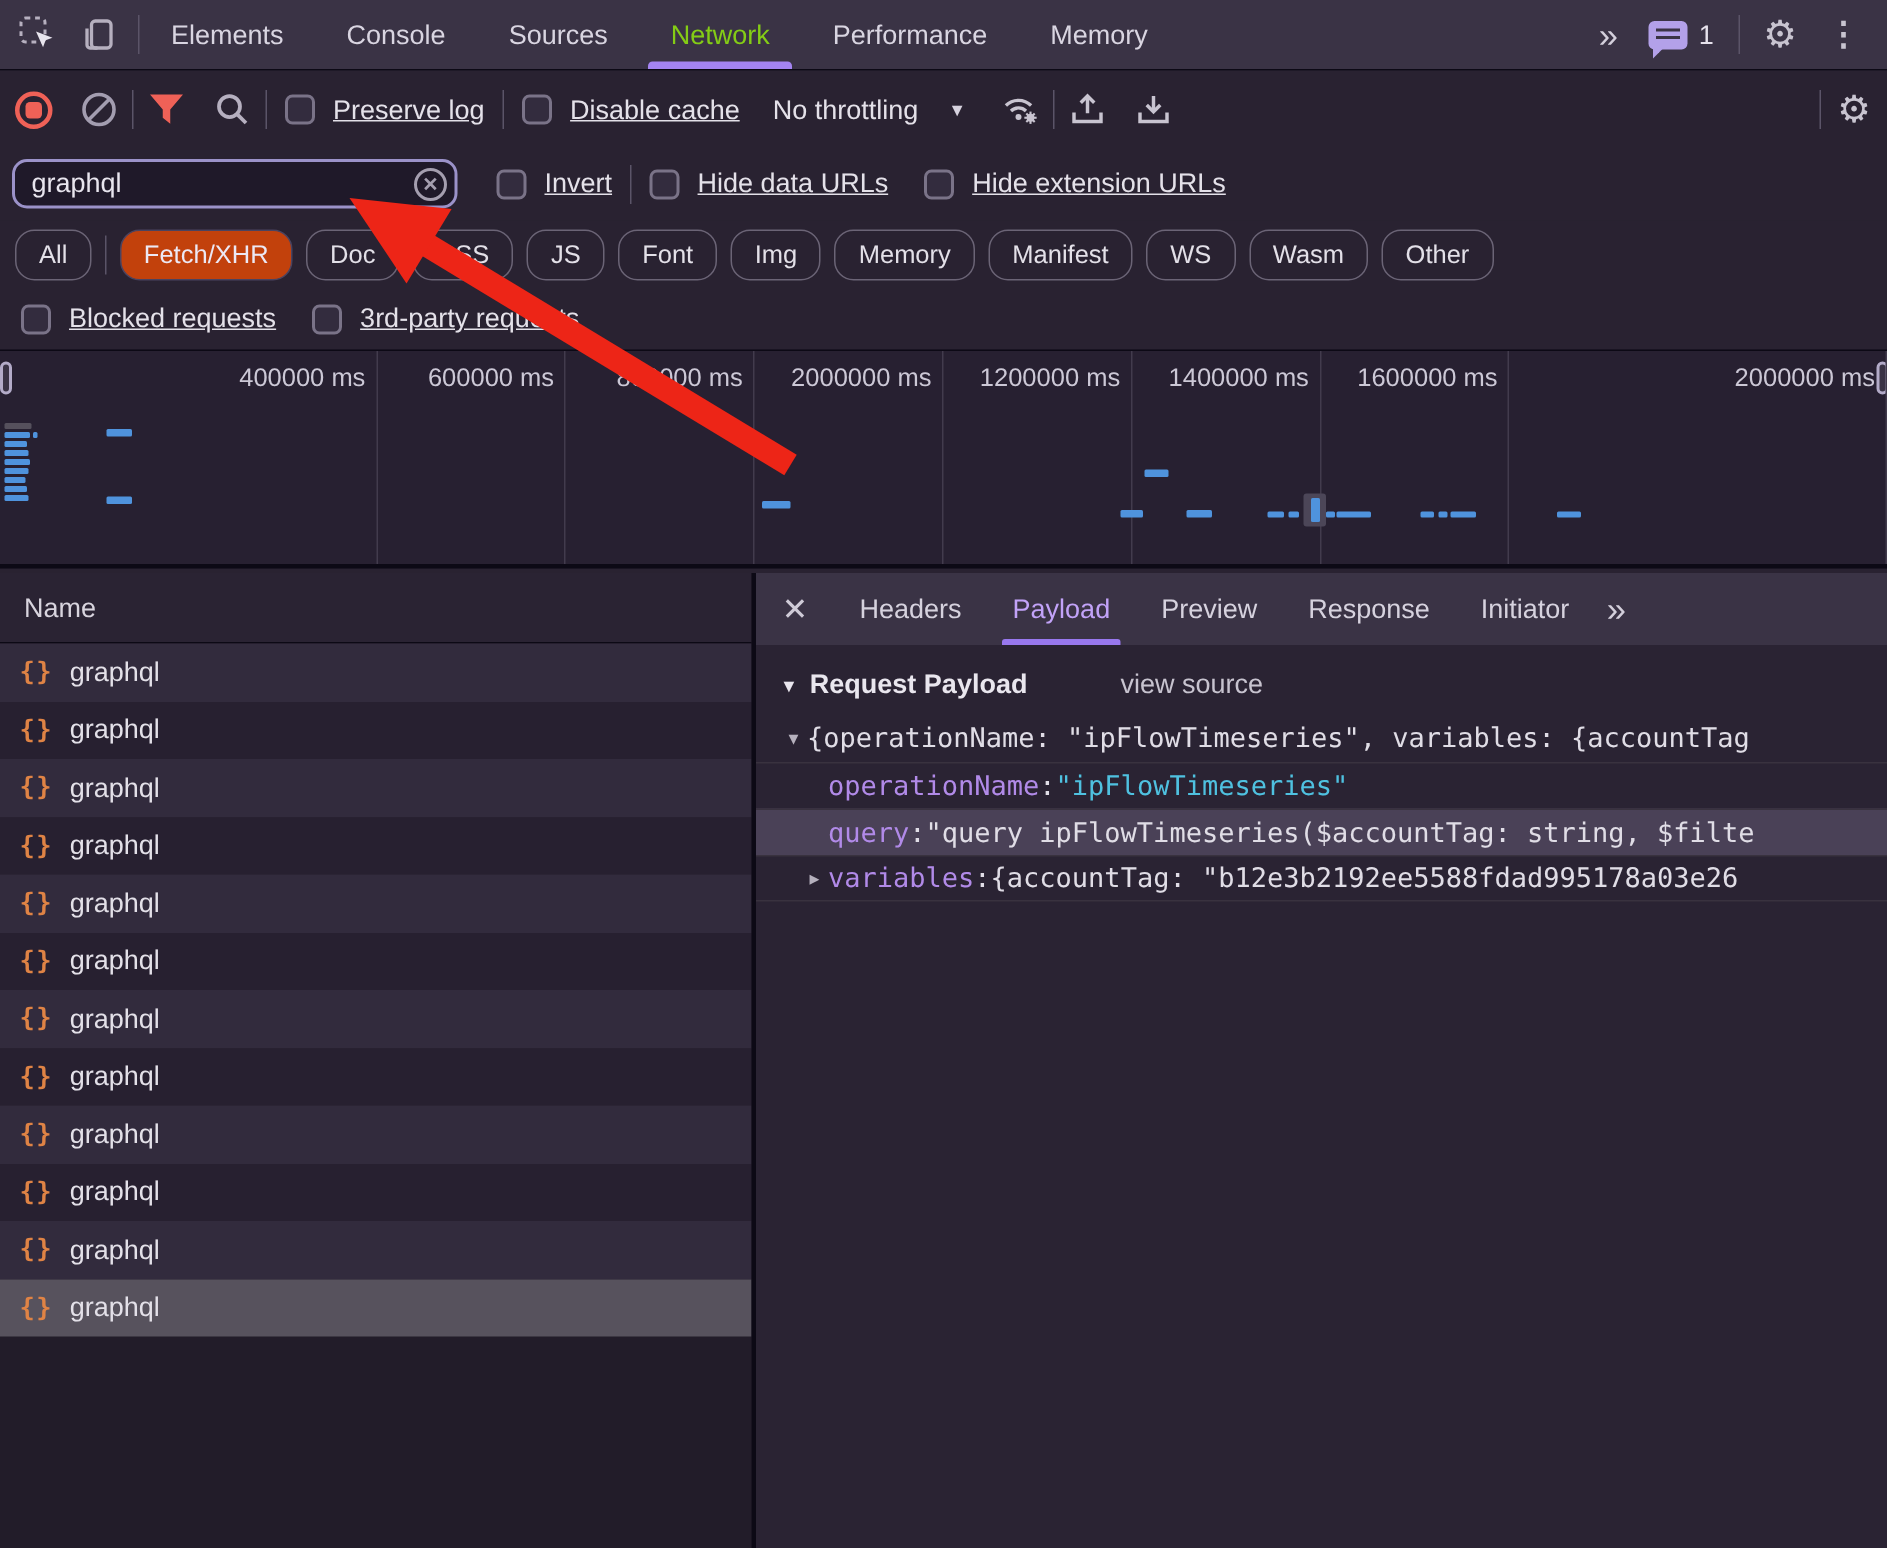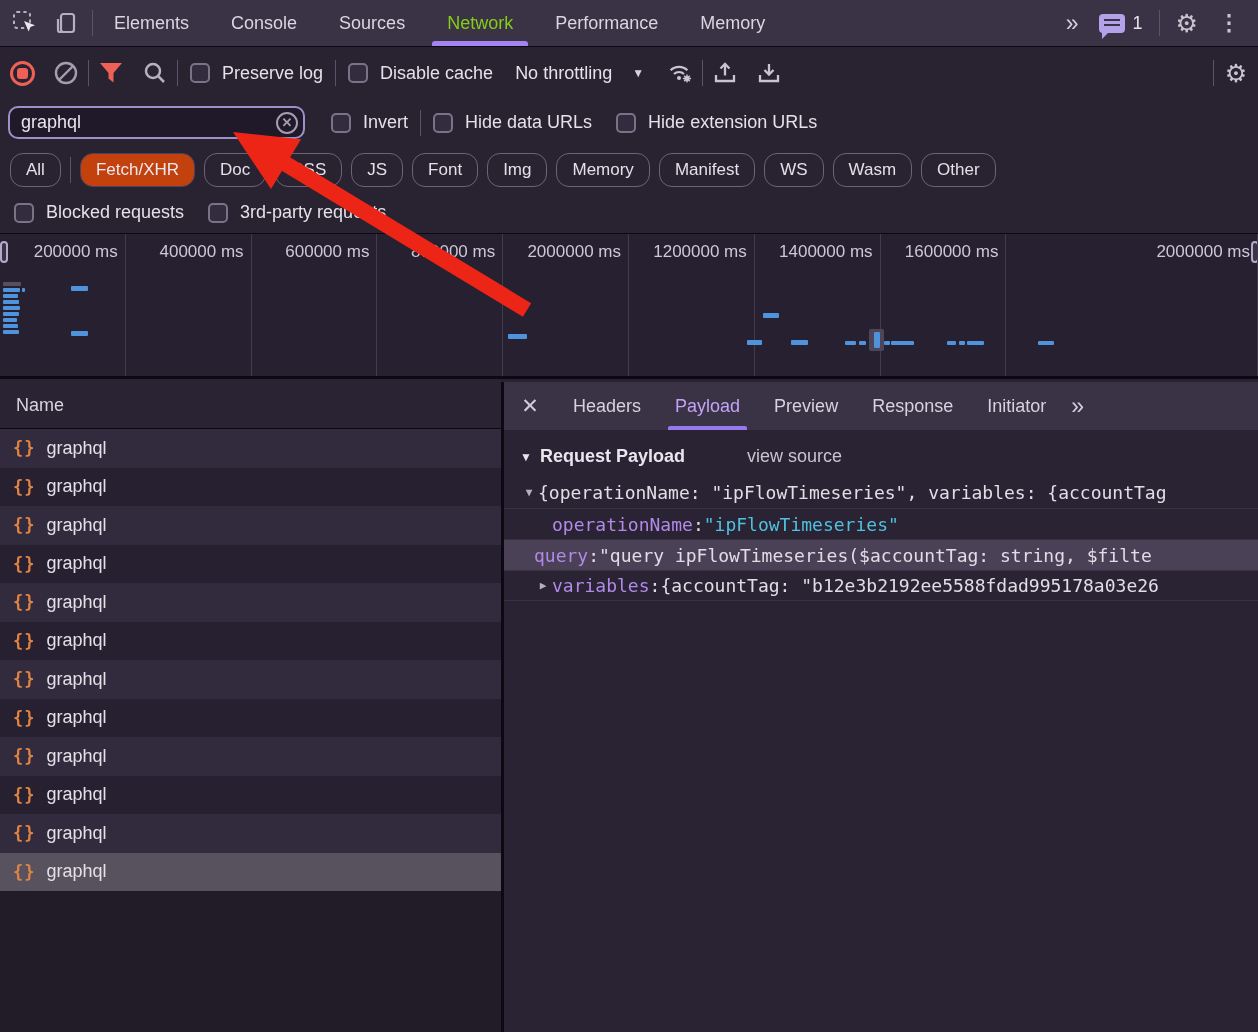--- a/index.html
+++ b/index.html
@@ -33,21 +33,21 @@
 
   
   .nettoolbar {
     position:absolute; left:0; top:48px; width:1258px; height:50px;
     display:flex; align-items:center; gap:0; background:#292231;
   }
   .tbtn { display:flex; align-items:center; justify-content:center; width:44px; height:40px; }
   .rec-outer { width:25px; height:25px; border:3px solid #ef6157; border-radius:50%; display:flex; align-items:center; justify-content:center; }
   .rec-inner { width:11px; height:11px; background:#ef6157; border-radius:3px; }
   .cb { flex:0 0 auto; width:20px; height:20px; border:2px solid #7a7388; border-radius:5px; background:#332c3e; }
-  .cbrow { display:flex; align-items:center; gap:12px; font-size:18px; color:#e4e1e9; padding:0 12px; white-space:nowrap; }
+  .cbrow { display:flex; align-items:center; gap:12px; font-size:18px; color:#e4e1e9; padding:0 12px; white-space:nowrap;text-decoration:underline; }
   .throttle { display:flex; align-items:center; gap:20px; font-size:18px; color:#e4e1e9; padding:0 14px 0 10px; }
   .caret { font-size:12px; color:#d6d2de; }
   .tb-spacer { flex:1; }
 
   
   .filterrow {
     position:absolute; left:0; top:98px; width:1258px; height:49px;
     display:flex; align-items:center; background:#292231;
   }
   .filter-input {
@@ -290,23 +290,20 @@
       </label>
       <label class="cbrow">
         <span class="cb"></span>
         <span>3rd-party requests</span>
       </label>
     </div>
 
   <div class="timeline" id="timeline">
     <div class="tl-pill" style="left:0"></div>
     <div class="tl-pill" style="left:1251px"></div>
-  <div class="tl-col" style="left: 0px; width: 125.8px;">
-        <span class="tl-label">200000 ms</span>
-      </div>
       <div class="tl-col" style="left: 125.8px; width: 125.8px;">
         <span class="tl-label">400000 ms</span>
       </div>
       <div class="tl-col" style="left: 251.6px; width: 125.8px;">
         <span class="tl-label">600000 ms</span>
       </div>
       <div class="tl-col" style="left: 377.4px; width: 125.8px;">
         <span class="tl-label">800000 ms</span>
       </div>
       <div class="tl-col" style="left: 503.2px; width: 125.8px;">
@@ -431,21 +428,21 @@
             <div class="treerow" style="padding-left: 16px;">
               <span class="tree-arrow">▼</span>
               <span class="tok-plain">{operationName: "ipFlowTimeseries", variables: {accountTag</span>
             </div>
             <div class="treerow" style="padding-left: 30px;">
               <span class="tree-arrow"></span>
               <span class="tok-key">operationName</span>
               <span class="tok-plain">: </span>
               <span class="tok-str">"ipFlowTimeseries"</span>
             </div>
-            <div class="treerow highlight" style="padding-left: 12px;">
+            <div class="treerow highlight" style="padding-left: 30px;">
               <span class="tree-arrow"></span>
               <span class="tok-key">query</span>
               <span class="tok-plain">: </span>
               <span class="tok-plain">"query ipFlowTimeseries($accountTag: string, $filte</span>
             </div>
             <div class="treerow" style="padding-left: 30px;">
               <span class="tree-arrow">▶</span>
               <span class="tok-key">variables</span>
               <span class="tok-plain">: </span>
               <span class="tok-plain">{accountTag: "b12e3b2192ee5588fdad995178a03e26</span>

